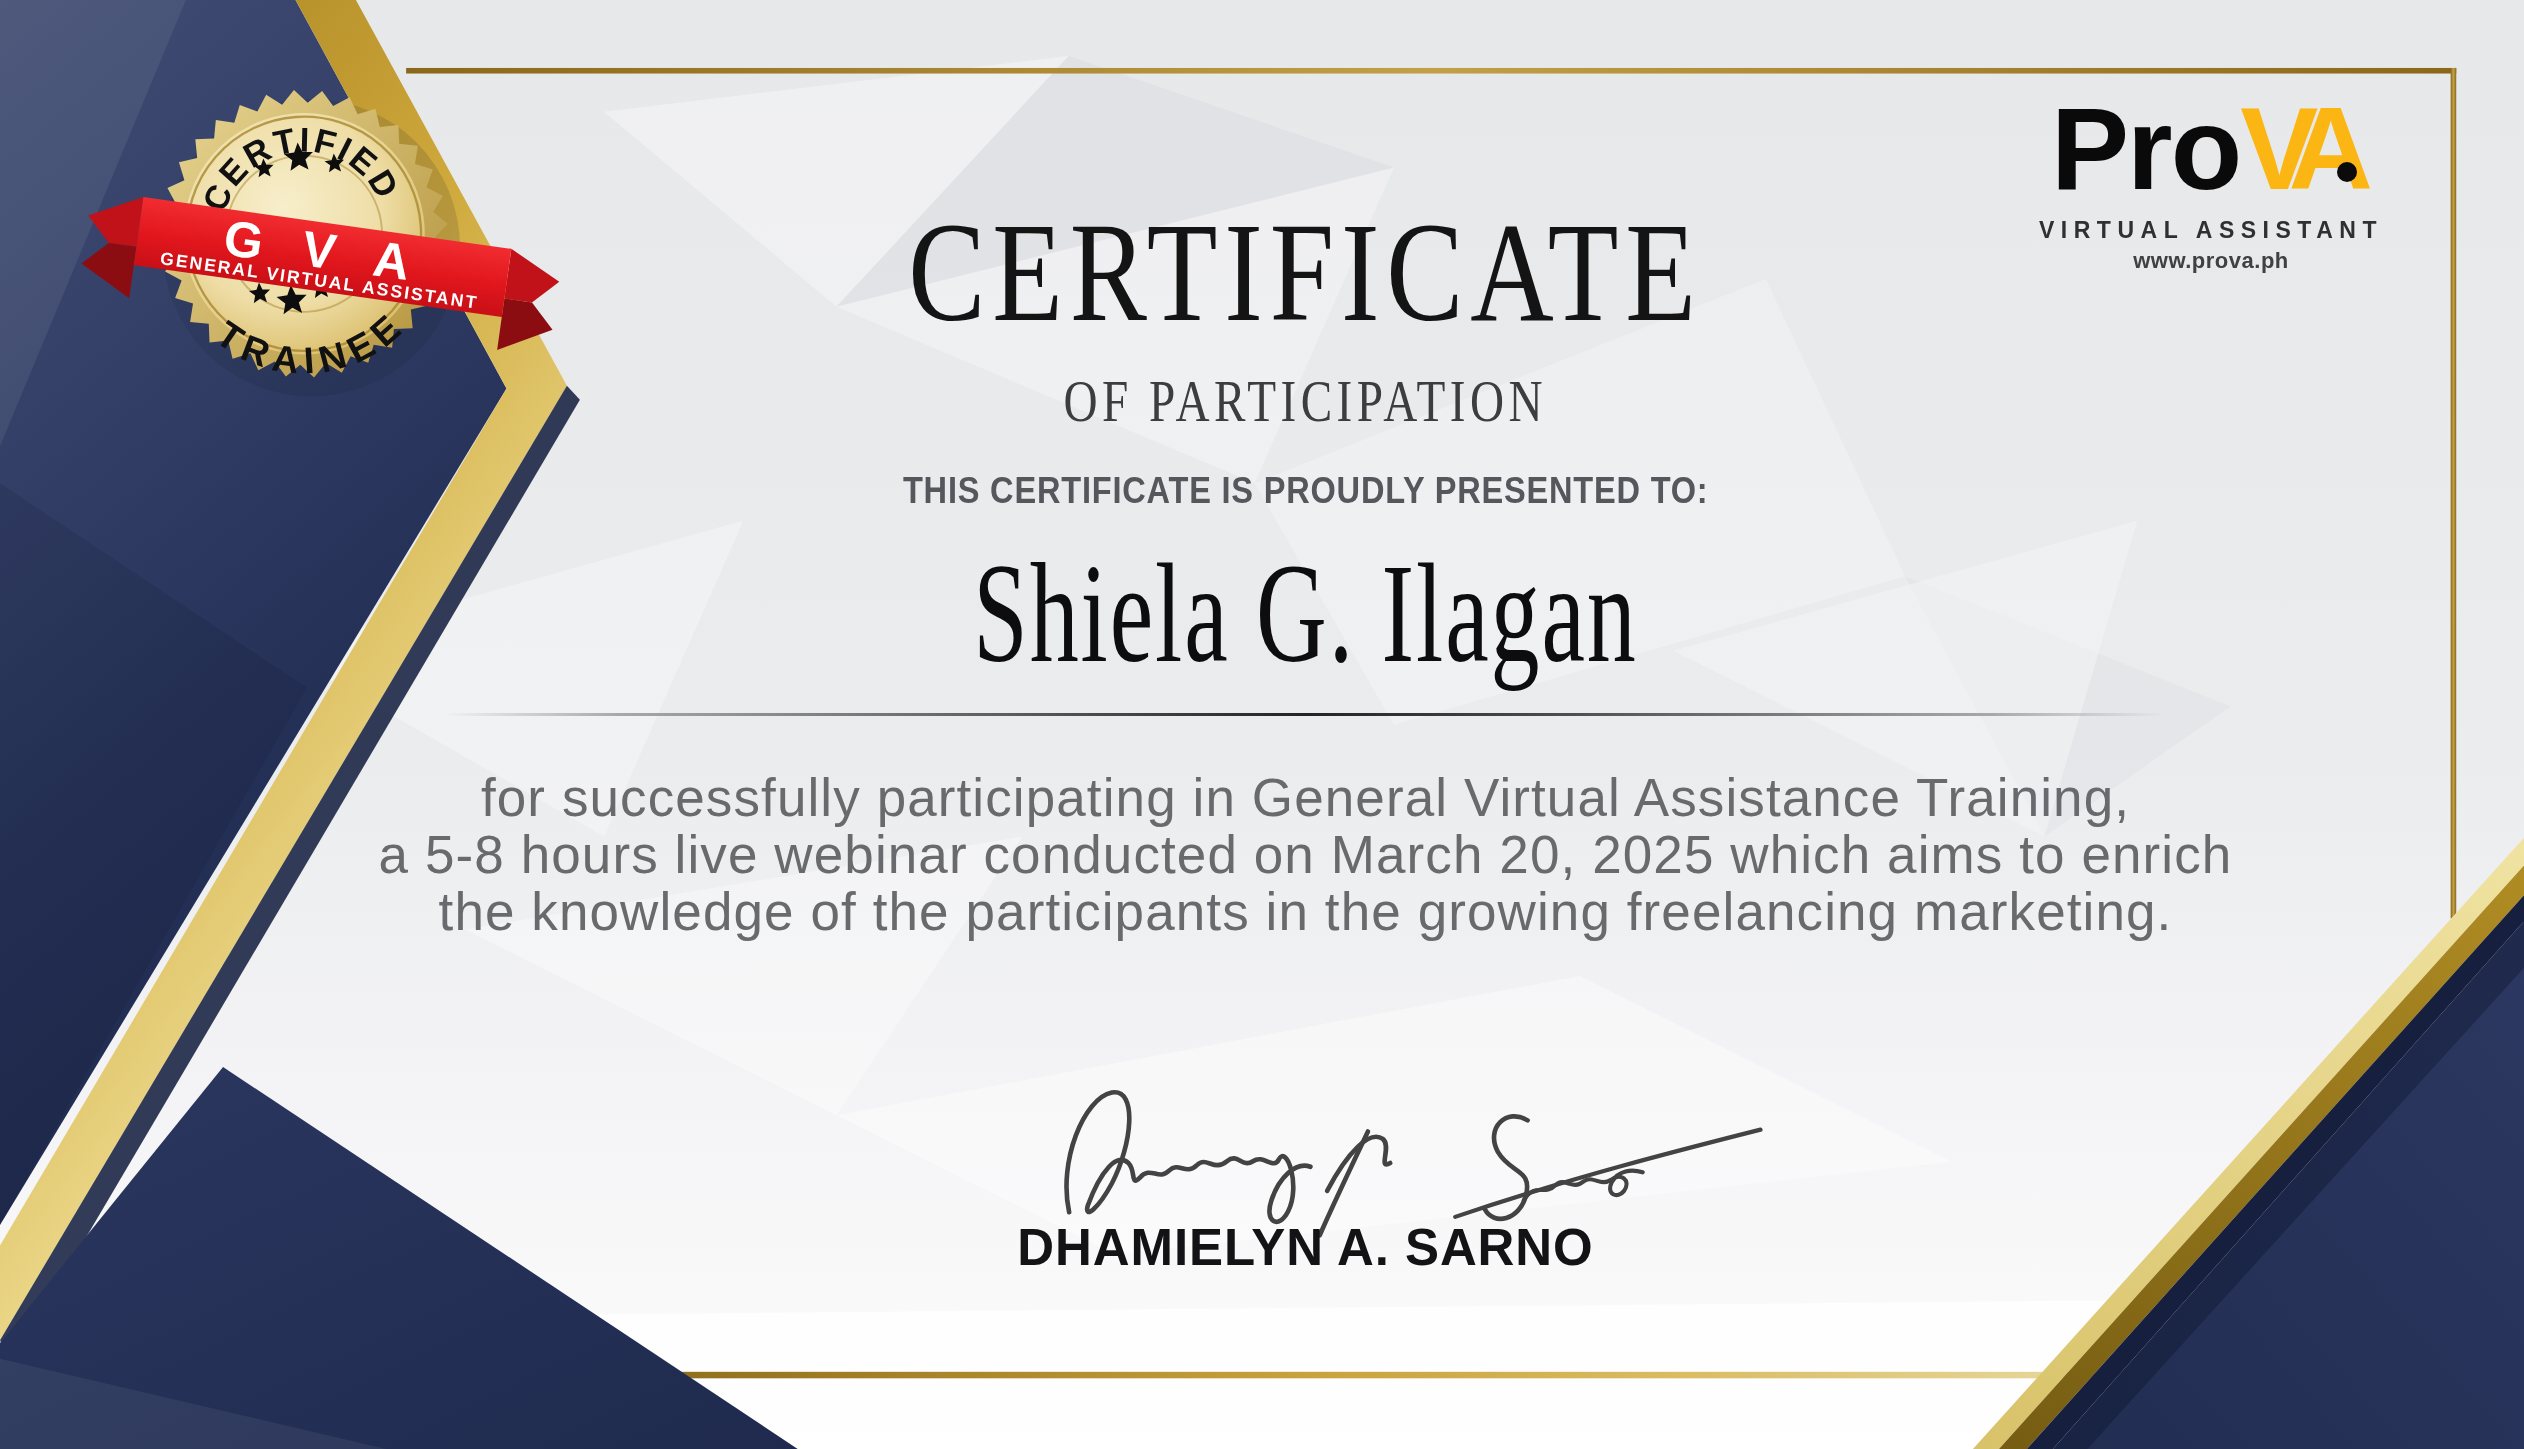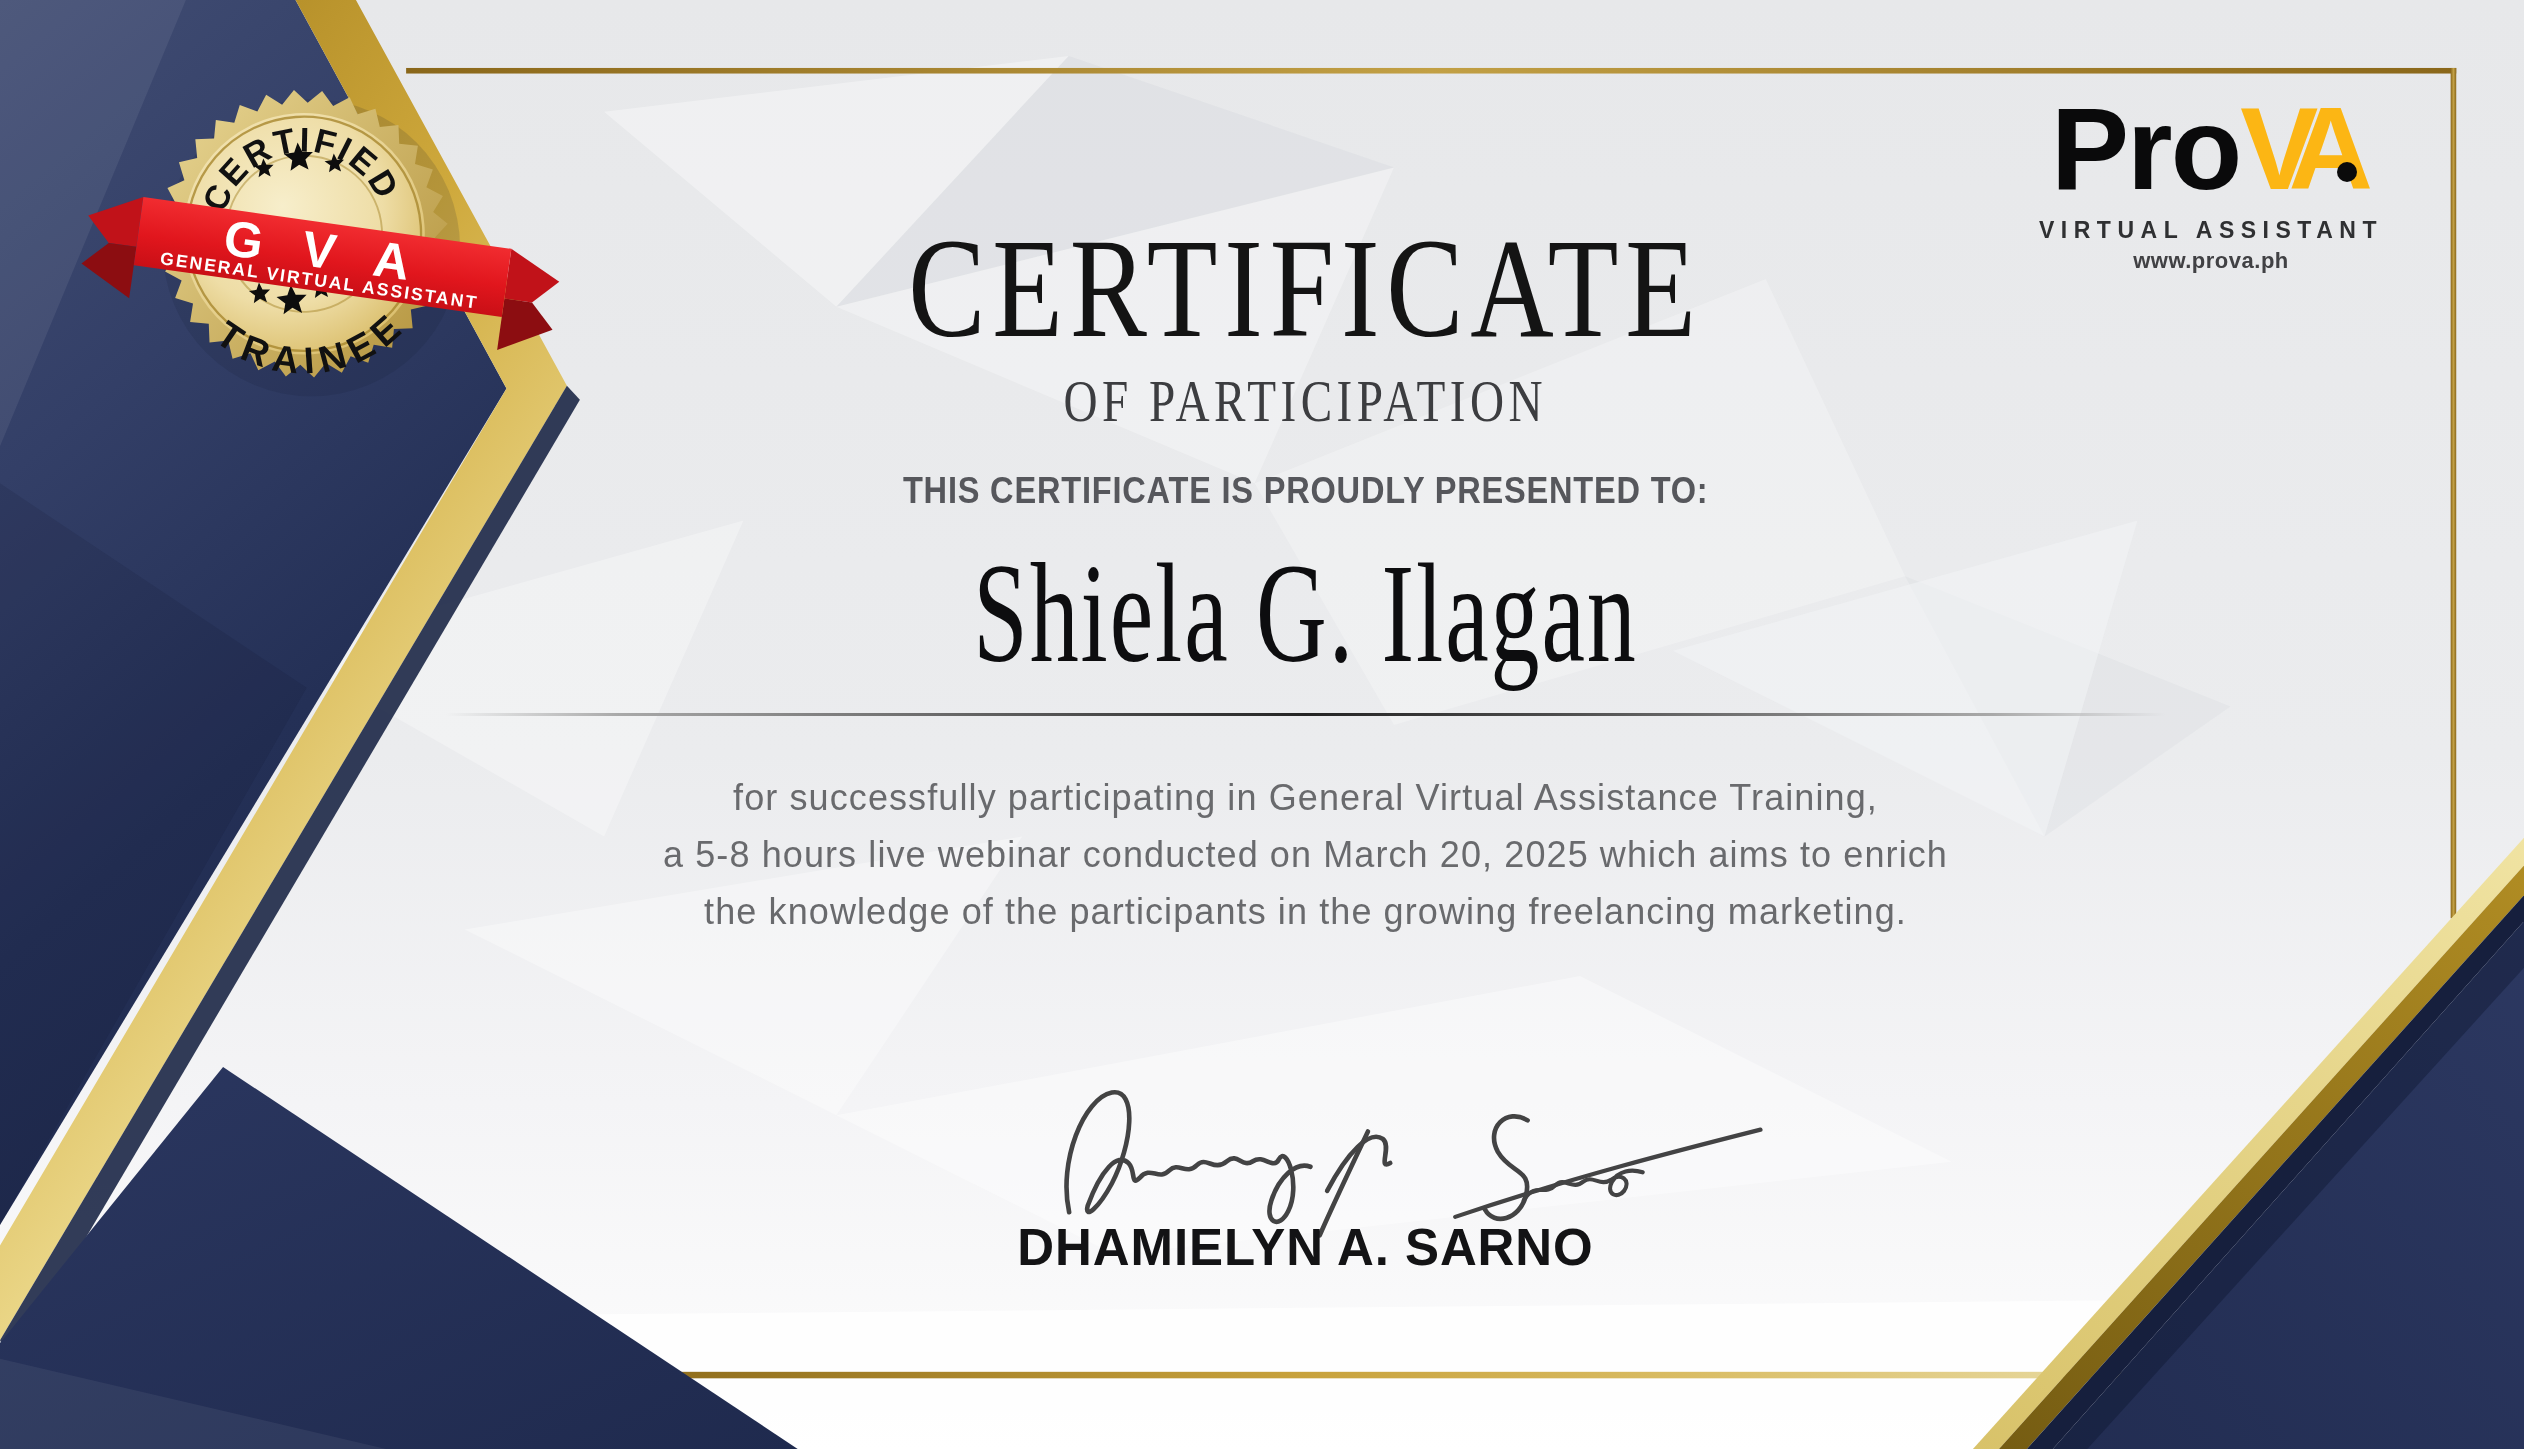--- a/index.html
+++ b/index.html
@@ -15,21 +15,21 @@
   
   .title{font-family:"Liberation Serif",serif;font-size:141px;line-height:1;color:#141414;
          letter-spacing:8.4px;transform:scaleX(.82);}
   .subtitle{font-family:"Liberation Serif",serif;font-size:59px;line-height:1;color:#3c3d40;
          letter-spacing:5.6px;transform:scaleX(.80);}
   .presented{font-size:37px;font-weight:700;color:#56575c;letter-spacing:0.9px;transform:scaleX(.88);}
   .recipient{font-family:"Liberation Serif",serif;font-size:98px;line-height:1;color:#0d0d0f;
          letter-spacing:1.9px;transform:scale(1,1.45);}
   .divider{top:713px;left:446px;width:1719px;height:2.8px;
      background:linear-gradient(90deg,rgba(160,160,160,0) 0%,#a9a9a9 10%,#4a4a4a 38%,#242424 50%,#4a4a4a 64%,#a9a9a9 90%,rgba(170,170,170,0) 100%);}
-  .body-par{top:769px;font-size:36px;line-height:57px;color:#696a6d;letter-spacing:1.1px;}
+  .body-par{top:769px;font-size:53px;line-height:57px;color:#696a6d;letter-spacing:1.1px;}
   .sig-name{top:1218px;font-size:51px;font-weight:700;color:#131315;letter-spacing:0.9px;}
   .sig-role{top:1264px;font-size:43px;color:#202024;letter-spacing:2.3px;}
   
   .logo{left:2030px;top:93px;width:362px;text-align:center;}
   .brand{position:relative;font-size:117px;line-height:.95;font-weight:800;letter-spacing:-1.9px;white-space:nowrap;}
   .brand .pro{color:#0a0a0b;}
   .brand .va{color:#fcb614;}
   .brand .a2{margin-left:-28px;}
   .brand .dot{position:absolute;width:20.4px;height:20.4px;border-radius:50%;background:#0b0b0b;left:307px;top:69px;}
   .tagline{margin-top:13px;font-size:23px;font-weight:700;letter-spacing:6.5px;color:#2f3032;white-space:nowrap;}
@@ -169,21 +169,21 @@
       <polygon points="130,273 74,301 100,327 130,327" fill="#c11219"></polygon>
       <polygon points="130,327 100,327 74,353 130,383" fill="#8c0d11"></polygon>
       <polygon points="530,273 586,301 560,327 530,327" fill="#c11219"></polygon>
       <polygon points="530,327 560,327 586,353 530,383" fill="#8c0d11"></polygon>
       <rect x="130" y="273" width="400" height="74" fill="url(#gRibbon)"></rect>
       <text x="330" y="322" text-anchor="middle" font-size="54" font-weight="700" fill="#ffffff" letter-spacing="14">G V A</text>
       <text x="330" y="342" text-anchor="middle" font-size="19" font-weight="700" fill="#ffffff" letter-spacing="2.2">GENERAL VIRTUAL ASSISTANT</text>
     </g>
   </svg>
 
-  <div class="abs ctr" style="top:218px">
+  <div class="abs ctr" style="top:202px">
     <span class="scaled title">CERTIFICATE</span>
   </div>
 
   <div class="abs ctr" style="top:372px">
     <span class="scaled subtitle">OF PARTICIPATION</span>
   </div>
 
   <div class="abs ctr" style="top:470px">
     <span class="scaled presented">THIS CERTIFICATE IS PROUDLY PRESENTED TO:</span>
   </div>

